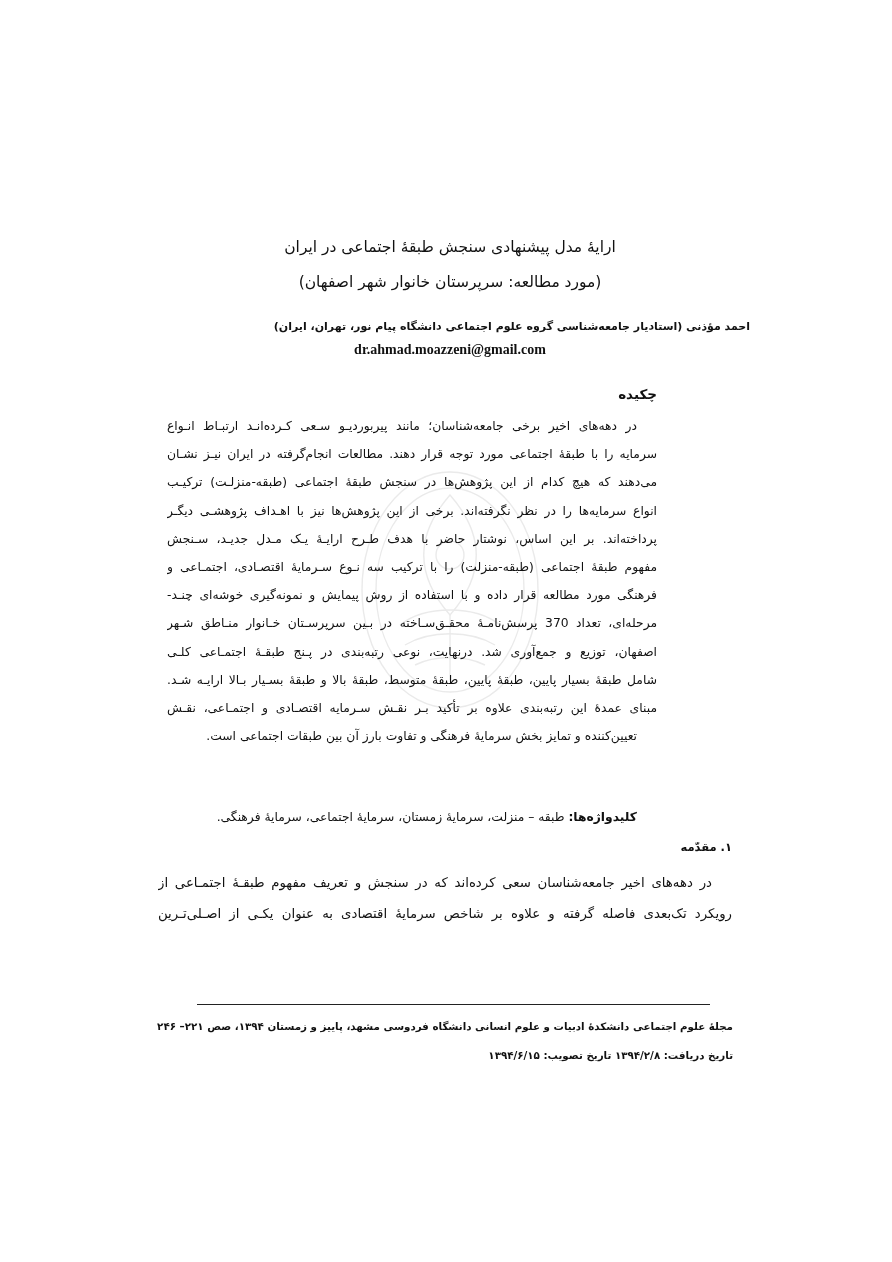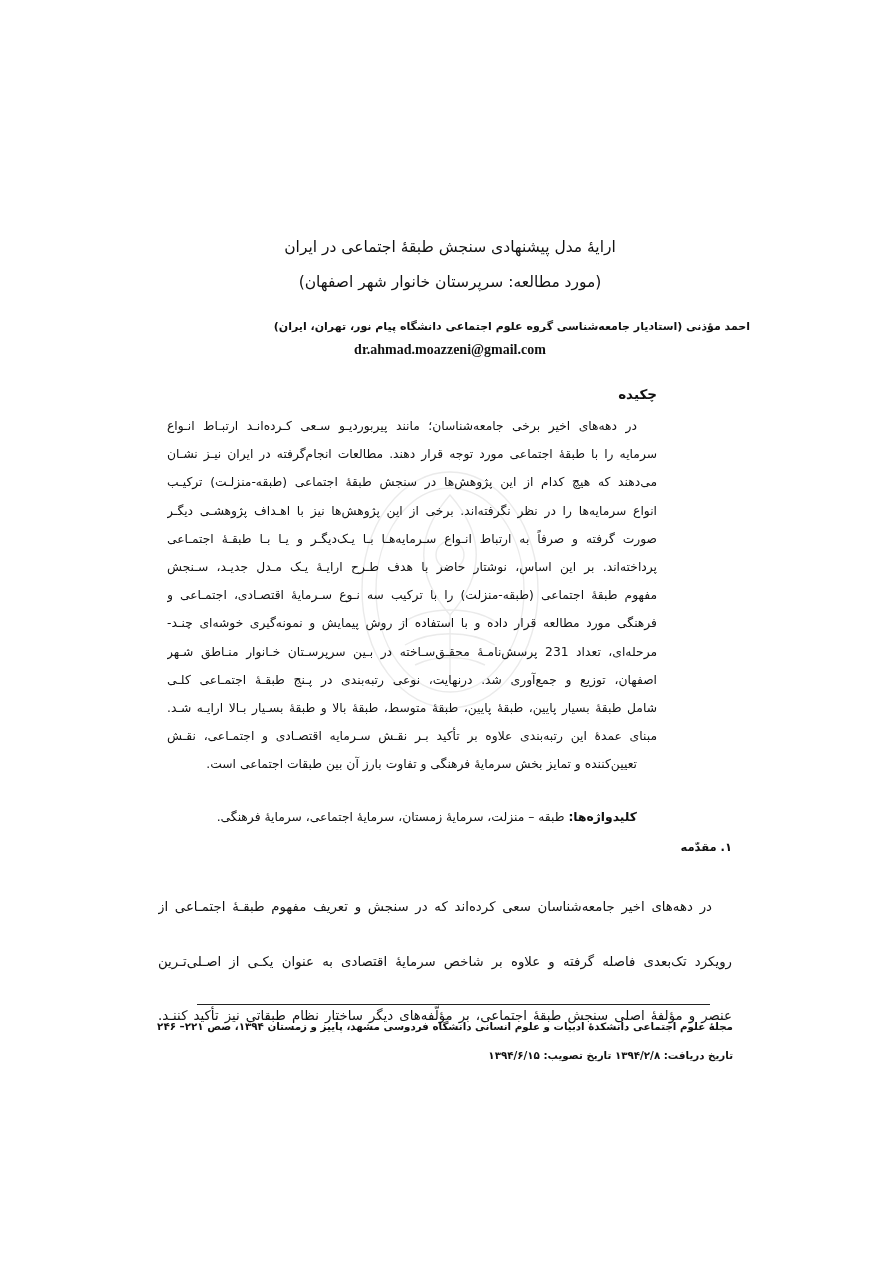--- a/index.html
+++ b/index.html
@@ -134,21 +134,20 @@
       font-size: 13.3px;
       line-height: 30.5px;
     }
     .intro-body .line {
       display: block;
       height: 30.5px;
       white-space: nowrap;
       overflow: hidden;
       text-align: justify;
       text-align-last: justify;
-      margin-top: 24px;
     }
     .intro-body .line.indent {
       padding-right: 20px;
     }
     .footnote-rule {
       position: absolute;
       left: 197px;
       top: 1004px;
       width: 513px;
       height: 0;
@@ -190,40 +189,38 @@
   <div class="author-line rtl" style="top:319px;">احمد مؤذنی (استادیار جامعه‌شناسی گروه علوم اجتماعی دانشگاه پیام نور، تهران، ایران)</div>
   <div class="email-line" style="top:341px;">dr.ahmad.moazzeni@gmail.com</div>
 
   <div class="abstract-heading rtl">چکیده</div>
 
   <div class="abstract-body rtl">
     <span class="line indent">در دهه‌های اخیر برخی جامعه‌شناسان؛ مانند پیربوردیـو سـعی کـرده‌انـد ارتبـاط انـواع</span>
     <span class="line">سرمایه را با طبقهٔ اجتماعی مورد توجه قرار دهند. مطالعات انجام‌گرفته در ایران نیـز نشـان</span>
     <span class="line">می‌دهند که هیچ کدام از این پژوهش‌ها در سنجش طبقهٔ اجتماعی (طبقه-منزلـت) ترکیـب</span>
     <span class="line">انواع سرمایه‌ها را در نظر نگرفته‌اند. برخی از این پژوهش‌ها نیز با اهـداف پژوهشـی دیگـر</span>
-    <span class="line">صورت گرفته و صرفاً به ارتباط انـواع سـرمایه‌هـا بـا یـک‌دیگـر و یـا بـا طبقـهٔ اجتمـاعی</span>
     <span class="line">پرداخته‌اند. بر این اساس، نوشتار حاضر با هدف طـرح ارایـهٔ یـک مـدل جدیـد، سـنجش</span>
     <span class="line">مفهوم طبقهٔ اجتماعی (طبقه-منزلت) را با ترکیب سه نـوع سـرمایهٔ اقتصـادی، اجتمـاعی و</span>
     <span class="line">فرهنگی مورد مطالعه قرار داده و با استفاده از روش پیمایش و نمونه‌گیری خوشه‌ای چنـد-</span>
-    <span class="line">مرحله‌ای، تعداد 231 پرسش‌نامـهٔ محقـق‌سـاخته در بـین سرپرسـتان خـانوار منـاطق شـهر</span>
+    <span class="line">مرحله‌ای، تعداد 370 پرسش‌نامـهٔ محقـق‌سـاخته در بـین سرپرسـتان خـانوار منـاطق شـهر</span>
     <span class="line">اصفهان، توزیع و جمع‌آوری شد. درنهایت، نوعی رتبه‌بندی در پـنج طبقـهٔ اجتمـاعی کلـی</span>
     <span class="line">شامل طبقهٔ بسیار پایین، طبقهٔ پایین، طبقهٔ متوسط، طبقهٔ بالا و طبقهٔ بسـیار بـالا ارایـه شـد.</span>
     <span class="line">مبنای عمدهٔ این رتبه‌بندی علاوه بر تأکید بـر نقـش سـرمایه اقتصـادی و اجتمـاعی، نقـش</span>
     <span class="line last" style="padding-right:20px;">تعیین‌کننده و تمایز بخش سرمایهٔ فرهنگی و تفاوت بارز آن بین طبقات اجتماعی است.</span>
   </div>
 
   <div class="keywords rtl">
     <span class="kw-label">کلیدواژه‌ها:</span><span> طبقه – منزلت، سرمایهٔ زمستان، سرمایهٔ اجتماعی، سرمایهٔ فرهنگی.</span>
   </div>
 
   <div class="section-heading rtl">۱. مقدّمه</div>
 
   <div class="intro-body rtl">
     <span class="line indent">در دهه‌های اخیر جامعه‌شناسان سعی کرده‌اند که در سنجش و تعریف مفهوم طبقـهٔ اجتمـاعی از</span>
     <span class="line">رویکرد تک‌بعدی فاصله گرفته و علاوه بر شاخص سرمایهٔ اقتصادی به عنوان یکـی از اصـلی‌تـرین</span>
-    <span class="line">عنصر و مؤلفهٔ اصلی سنجش طبقهٔ اجتماعی، بر مؤلّفه‌های دیگر ساختار نظام طبقاتی نیز تأکید کننـد.</span>
   </div>
 
   <div class="footnote-rule"></div>
   <div class="footnote-line rtl" style="top:1018px;">مجلهٔ علوم اجتماعی دانشکدهٔ ادبیات و علوم انسانی دانشگاه فردوسی مشهد، پاییز و زمستان ۱۳۹۴، صص ۲۲۱– ۲۴۶</div>
   <div class="footnote-line rtl" style="top:1047px;">تاریخ دریافت: ۱۳۹۴/۲/۸     تاریخ تصویب: ۱۳۹۴/۶/۱۵</div>
 
 </div>
 
 </body></html>

